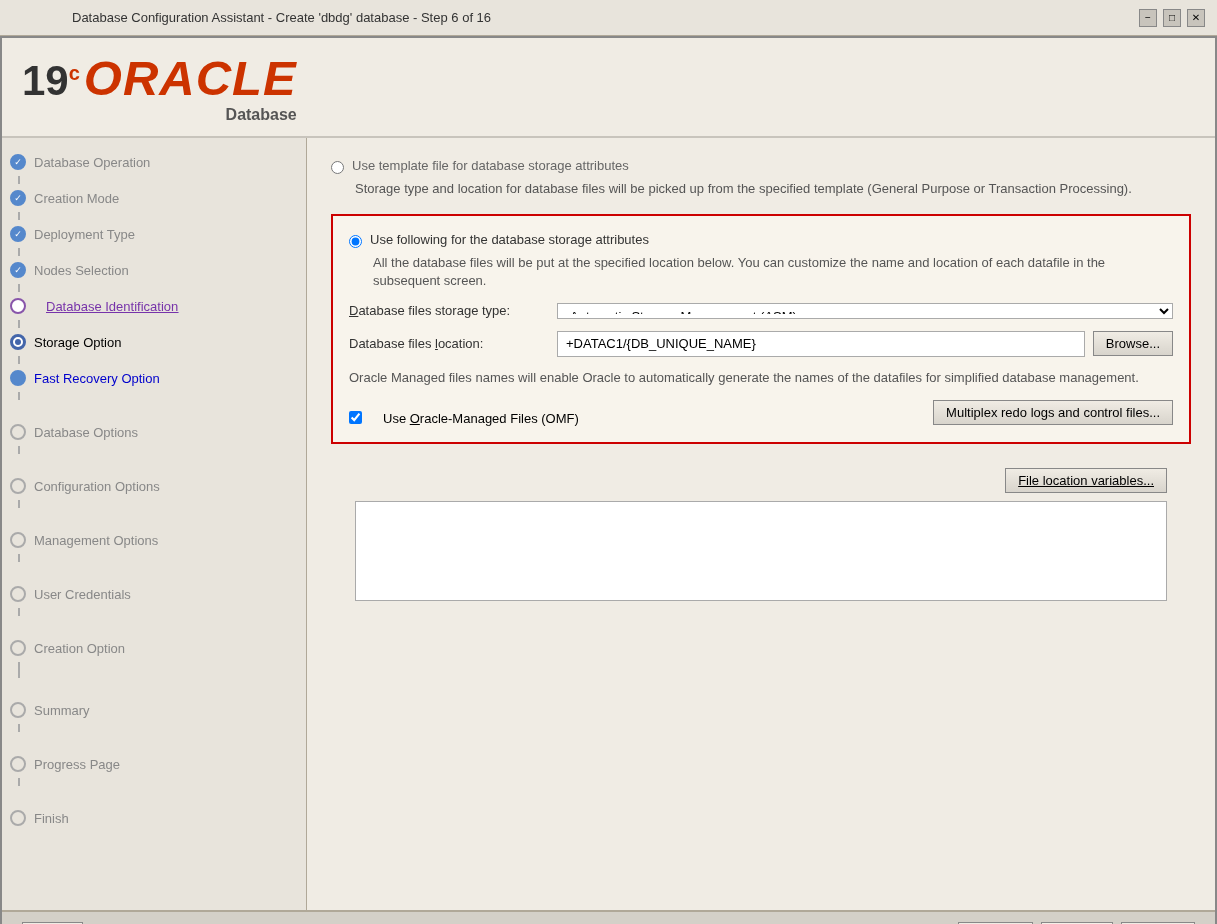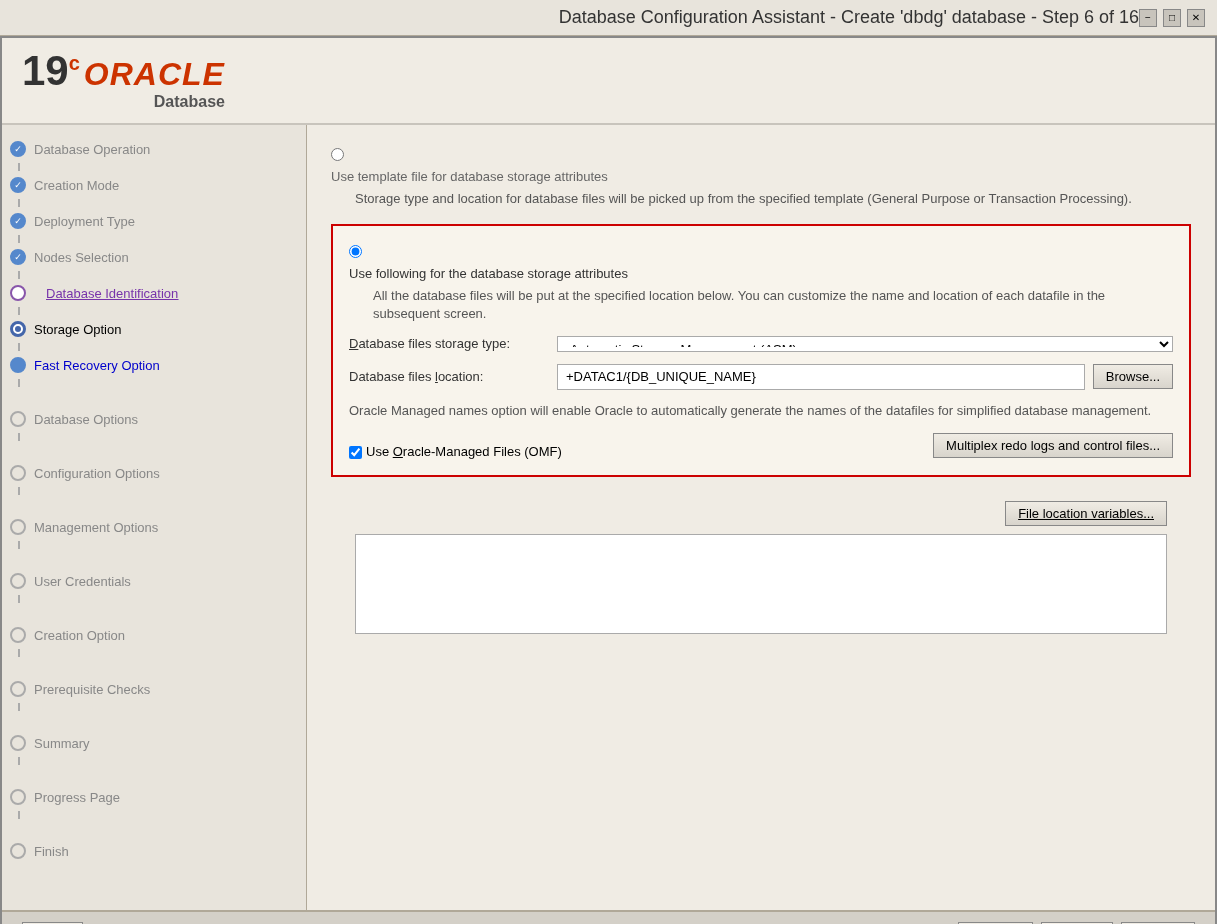--- a/index.html
+++ b/index.html
@@ -16,24 +16,24 @@
     .title-bar {
       background: #e8e4dc;
       border-bottom: 1px solid #b0a898;
       height: 36px;
       display: flex;
       align-items: center;
       justify-content: space-between;
       padding: 0 12px;
     }
     .title-bar-text {
-      font-size: 18px;
+      font-size: 13px;
       color: #333;
       flex: 1;
-      text-align: right;
+      text-align: left;
     }
     .title-bar-buttons {
       display: flex;
       gap: 6px;
     }
     .title-btn {
       width: 18px;
       height: 18px;
       background: #c8c4bc;
       border: 1px solid #888;
@@ -82,21 +82,21 @@
       font-size: 42px;
       font-weight: 900;
       color: #333;
       line-height: 1;
     }
     .oracle-19c sup {
       font-size: 20px;
       color: #cc3300;
     }
     .oracle-brand {
-      font-size: 32px;
+      font-size: 49px;
       font-weight: 900;
       color: #cc3300;
       font-style: italic;
       letter-spacing: 1px;
     }
     .oracle-database {
       font-size: 16px;
       color: #555;
       font-weight: bold;
       text-align: right;
@@ -188,21 +188,20 @@
 
     
     .radio-section {
       margin-bottom: 16px;
     }
     .radio-option {
       display: flex;
       align-items: flex-start;
       gap: 8px;
       margin-bottom: 6px;
-      flex-direction: column;
     }
     .radio-option input[type=radio] {
       margin-top: 3px;
       flex-shrink: 0;
     }
     .radio-desc {
       margin-left: 24px;
       color: #555;
       margin-bottom: 12px;
       line-height: 1.4;
@@ -261,22 +260,22 @@
       margin-bottom: 12px;
     }
 
     .omf-row {
       display: flex;
       align-items: center;
       justify-content: space-between;
     }
     .omf-left {
       display: flex;
-      align-items: flex-end;
-      gap: 4px;
+      align-items: flex-start;
+      gap: 21px;
       margin-top: 12px;
     }
 
     
     .bottom-panel {
       padding: 8px 24px;
       display: flex;
       justify-content: flex-end;
       text-decoration: underline;
     }
@@ -425,24 +424,20 @@
         <span>User Credentials</span>
       </div>
       <div class="sidebar-connector"></div>
 
       <div class="sidebar-item muted">
         <div class="step-dot inactive"></div>
         <span>Creation Option</span>
       </div>
       <div class="sidebar-connector"></div>
 
-      <div class="sidebar-item muted">
-        <div class="step-dot inactive"></div>
-        <span>Prerequisite Checks</span>
-      </div>
       <div class="sidebar-connector"></div>
 
       <div class="sidebar-item muted">
         <div class="step-dot inactive"></div>
         <span>Summary</span>
       </div>
       <div class="sidebar-connector"></div>
 
       <div class="sidebar-item muted">
         <div class="step-dot inactive"></div>
@@ -484,21 +479,21 @@
         </div>
 
         <div class="form-row">
           <label class="form-label">
             Database files <u>l</u>ocation:
           </label>
           <input type="text" class="form-input" value="+DATAC1/{DB_UNIQUE_NAME}" style="">
           <button class="btn">Browse...</button>
         </div>
 
-        <div class="omf-desc">Oracle Managed names option will enable Oracle to automatically generate the names of the datafiles for simplified database management.</div>
+        <div class="omf-desc">Oracle Managed files names will enable Oracle to automatically generate the names of the datafiles for simplified database management.</div>
 
         <div class="omf-row">
           <div class="omf-left">
             <input type="checkbox" id="omf" checked="" style="">
             <label for="omf">
               Use <u>O</u>racle-Managed Files (OMF)
             </label>
           </div>
           <button class="btn">Multiplex redo logs and control files...</button>
         </div>

